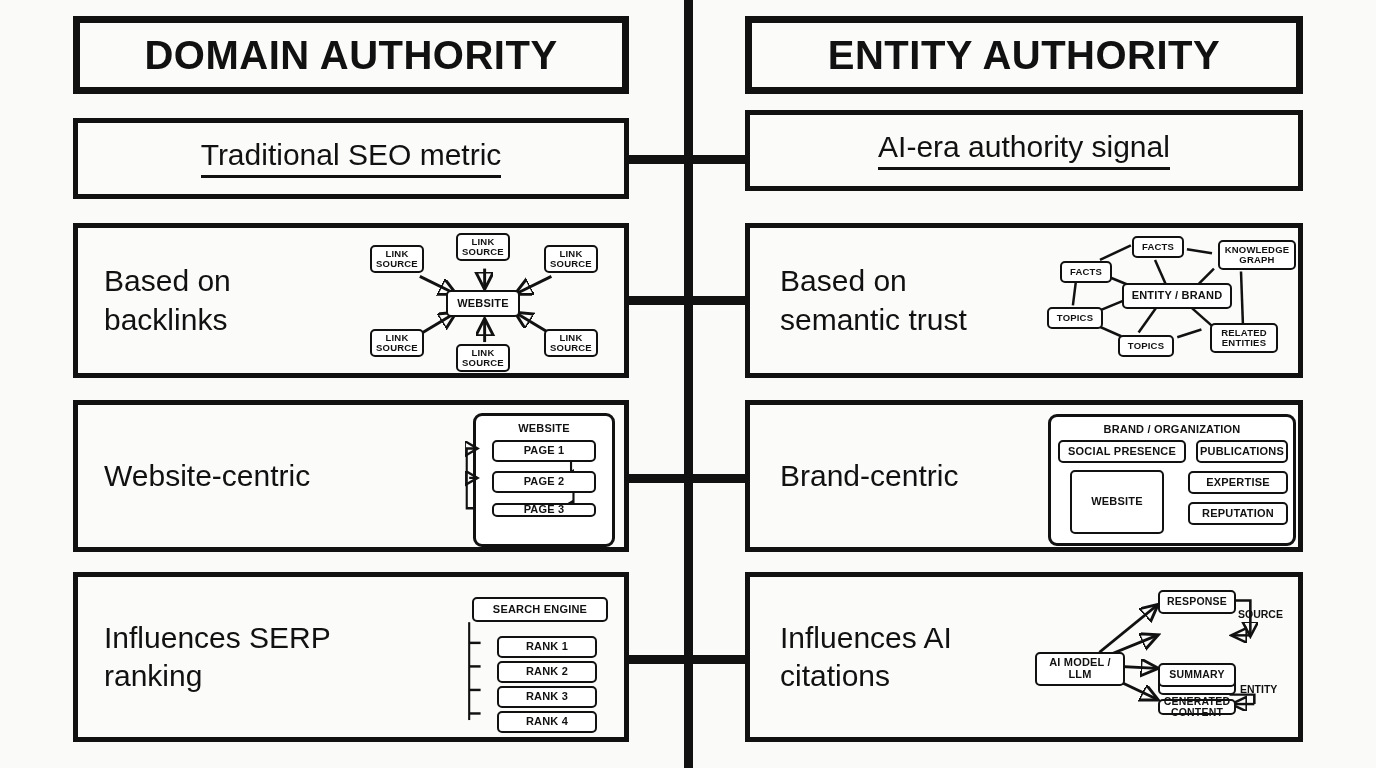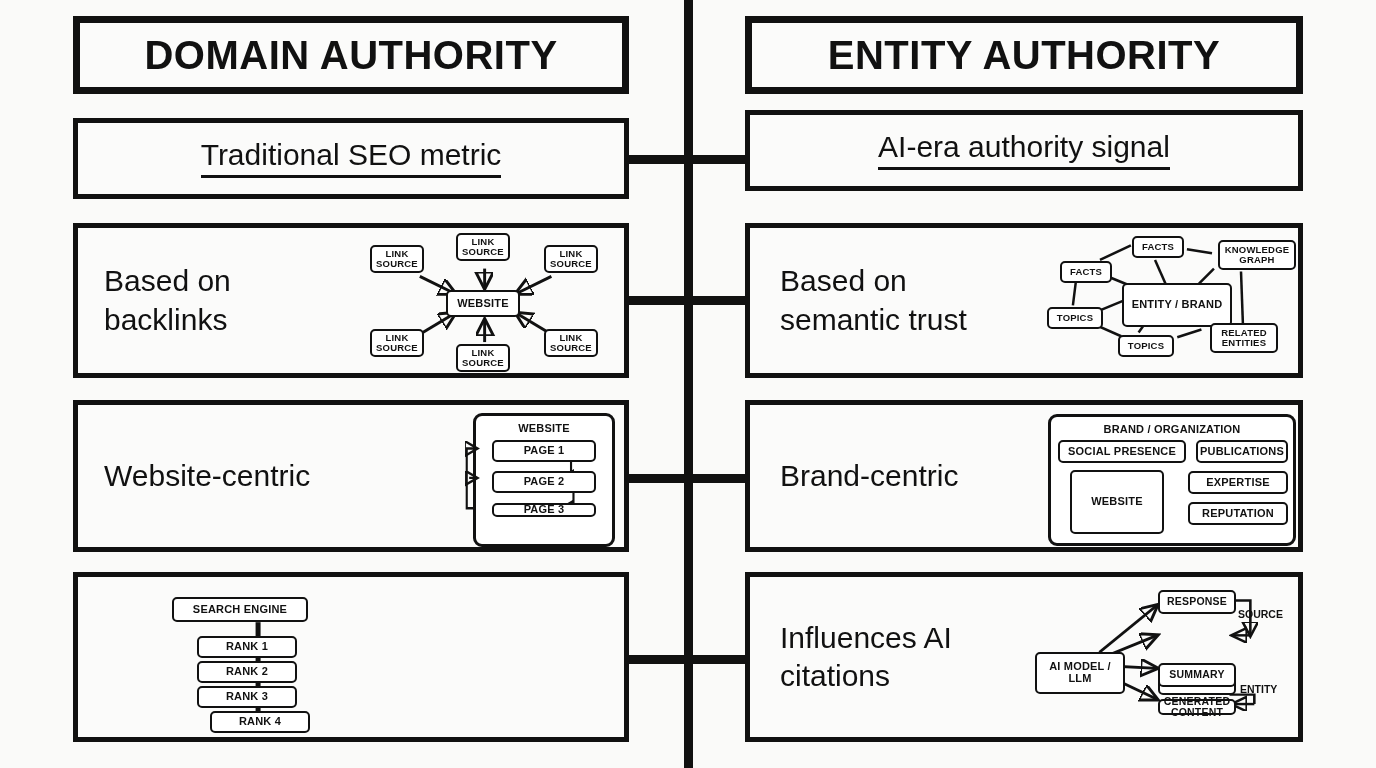--- a/index.html
+++ b/index.html
@@ -144,35 +144,37 @@
             <polyline points="87,77 80,77 80,77 89,77"></polyline>
           </g>
         </svg>
         <div class="n" style="left:88px;top:35px;width:104px;height:22px;font-size:11px;">PAGE 1</div>
         <div class="n" style="left:88px;top:66px;width:104px;height:22px;font-size:11px;">PAGE 2</div>
         <div class="n" style="left:88px;top:98px;width:104px;height:14px;font-size:11px;">PAGE 3</div>
       </div>
     </div>
 
     <div class="card row" style="left:0;top:572px;width:556px;height:170px;padding-left:26px;">
+      <div class="row-label" style="width:300px;white-space:pre-line;">Influences SERP
+ranking</div>
       <div class="row-art">
         <svg class="svg-layer" viewBox="0 0 270 170" preserveAspectRatio="none">
           <g stroke-width="2.6">
             <line x1="80" y1="48" x2="80" y2="152"></line>
             <line x1="80" y1="70" x2="94" y2="70"></line>
             <line x1="80" y1="95" x2="94" y2="95"></line>
             <line x1="80" y1="120" x2="94" y2="120"></line>
             <line x1="80" y1="145" x2="94" y2="145"></line>
           </g>
         </svg>
         <div class="n" style="left:68px;top:20px;width:136px;height:25px;font-size:11px;">SEARCH ENGINE</div>
         <div class="n" style="left:93px;top:59px;width:100px;height:22px;font-size:11px;">RANK 1</div>
         <div class="n" style="left:93px;top:84px;width:100px;height:22px;font-size:11px;">RANK 2</div>
         <div class="n" style="left:93px;top:109px;width:100px;height:22px;font-size:11px;">RANK 3</div>
-        <div class="n" style="left:93px;top:134px;width:100px;height:22px;font-size:11px;margin-left:13px;">RANK 4</div>
+        <div class="n" style="left:93px;top:134px;width:100px;height:22px;font-size:11px;">RANK 4</div>
       </div>
     </div>
   </div>
 
   <div class="col col-right">
 
     <div class="card header" style="left:0;top:16px;width:558px;height:78px;">
       <span class="header-text">ENTITY AUTHORITY</span>
     </div>
 
@@ -198,21 +200,21 @@
             <line x1="152" y1="80" x2="178" y2="103"></line>
             <line x1="206" y1="45" x2="208" y2="100"></line>
             <line x1="178" y1="42" x2="162" y2="58"></line>
           </g>
         </svg>
         <div class="n" style="left:18px;top:33px;width:52px;height:22px;">FACTS</div>
         <div class="n" style="left:90px;top:8px;width:52px;height:22px;">FACTS</div>
         <div class="n" style="left:176px;top:12px;width:78px;height:30px;">KNOWLEDGE
 GRAPH</div>
         <div class="n" style="left:5px;top:79px;width:56px;height:22px;">TOPICS</div>
-        <div class="n big" style="left:80px;top:55px;width:110px;height:44px;">ENTITY / BRAND</div>
+        <div class="n big" style="left:80px;top:55px;width:110px;height:26px;">ENTITY / BRAND</div>
         <div class="n" style="left:76px;top:107px;width:56px;height:22px;">TOPICS</div>
         <div class="n" style="left:168px;top:95px;width:68px;height:30px;">RELATED
 ENTITIES</div>
       </div>
     </div>
 
     <div class="card row" style="left:0;top:400px;width:558px;height:152px;padding-left:30px;">
       <div class="row-label" style="width:258px;">Brand-centric</div>
       <div class="row-art">
         <div class="n" style="left:10px;top:9px;width:248px;height:132px;border-radius:9px;border-width:3px;align-items:flex-start;justify-content:center;padding-top:7px;font-size:11px;">BRAND / ORGANIZATION</div>
@@ -243,21 +245,21 @@
           <g stroke-width="2.6">
             <polyline points="201,25 222,25 222,48"></polyline>
             <polyline points="201,125 226,125 226,135"></polyline>
           </g>
           <g stroke-width="2.6" marker-end="url(#ah3)">
             <line x1="222" y1="48" x2="222" y2="62"></line>
             <line x1="222" y1="62" x2="204" y2="62"></line>
             <line x1="226" y1="135" x2="204" y2="135"></line>
           </g>
         </svg>
-        <div class="n big" style="left:5px;top:75px;width:90px;height:42px;">AI MODEL / LLM</div>
+        <div class="n big" style="left:5px;top:75px;width:90px;height:34px;">AI MODEL / LLM</div>
         <div class="n" style="left:128px;top:13px;width:78px;height:24px;font-size:10.5px;">RESPONSE</div>
         <div class="n" style="left:128px;top:50px;width:78px;height:24px;font-size:10.5px;margin-top:44px;">ANSWER</div>
         <div class="n" style="left:128px;top:86px;width:78px;height:24px;font-size:10.5px;">SUMMARY</div>
         <div class="n" style="left:128px;top:122px;width:78px;height:16px;font-size:10.5px;">CENERATED
 CONTENT</div>
         <div style="position:absolute;left:208px;top:31px;font-size:10.5px;font-weight:bold;">SOURCE</div>
         <div style="position:absolute;left:210px;top:106px;font-size:10.5px;font-weight:bold;">ENTITY</div>
       </div>
     </div>
   </div>

